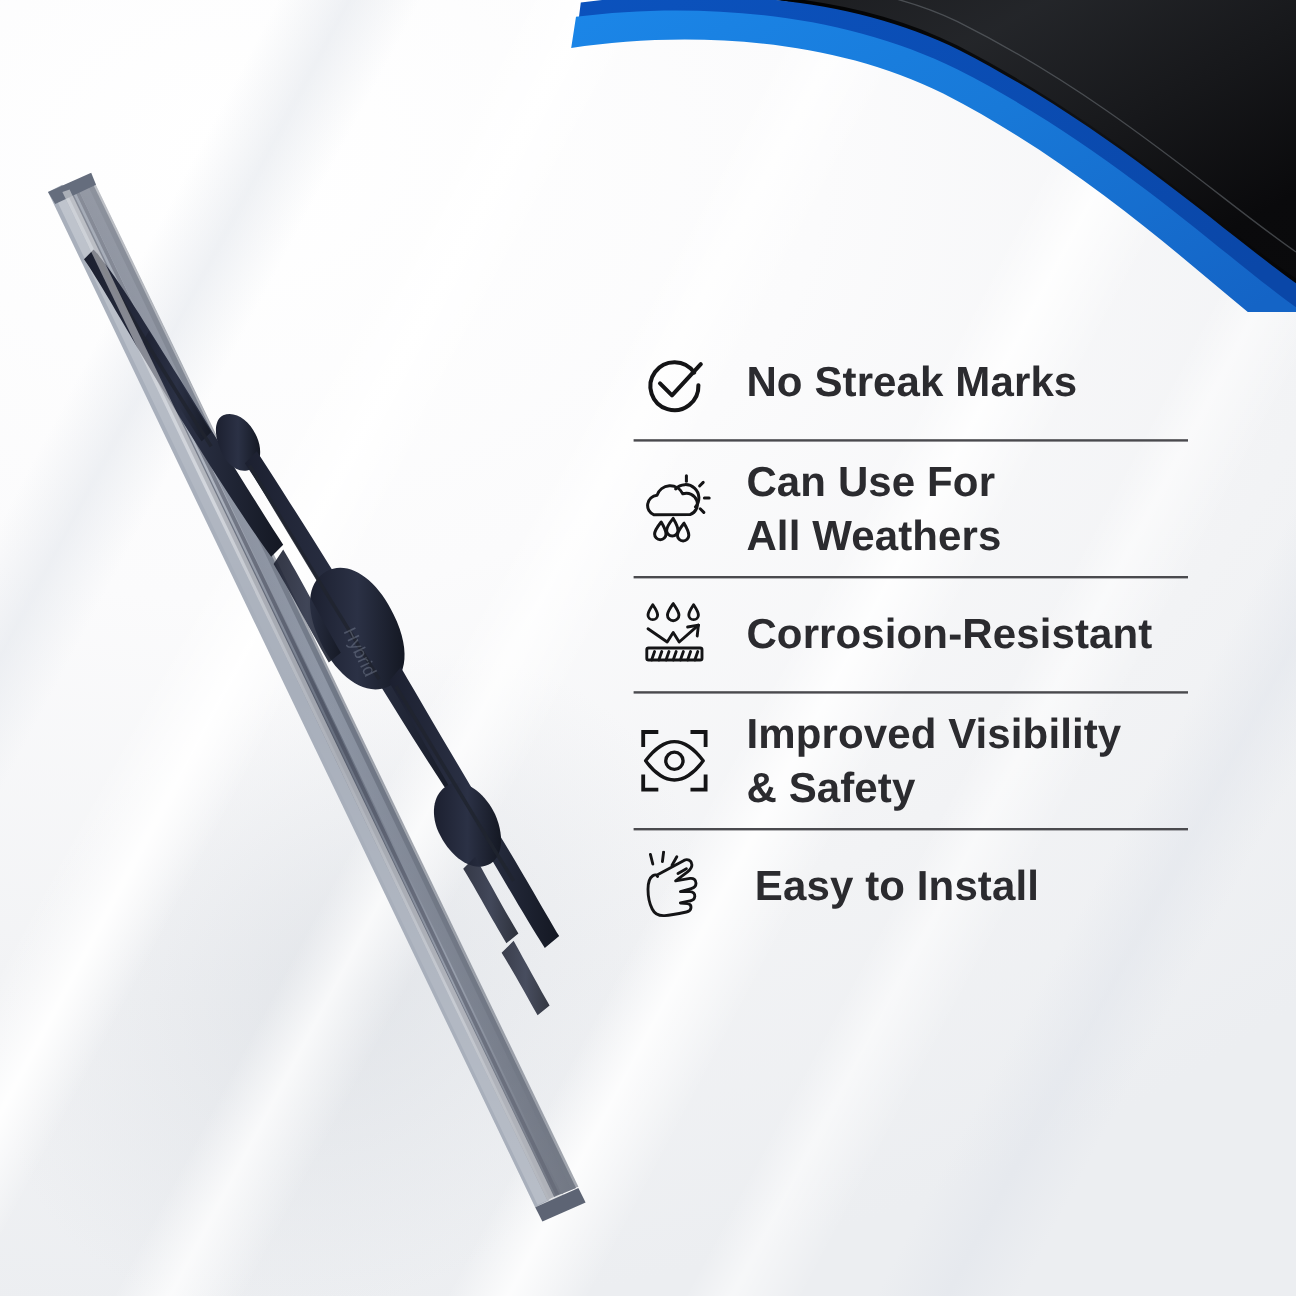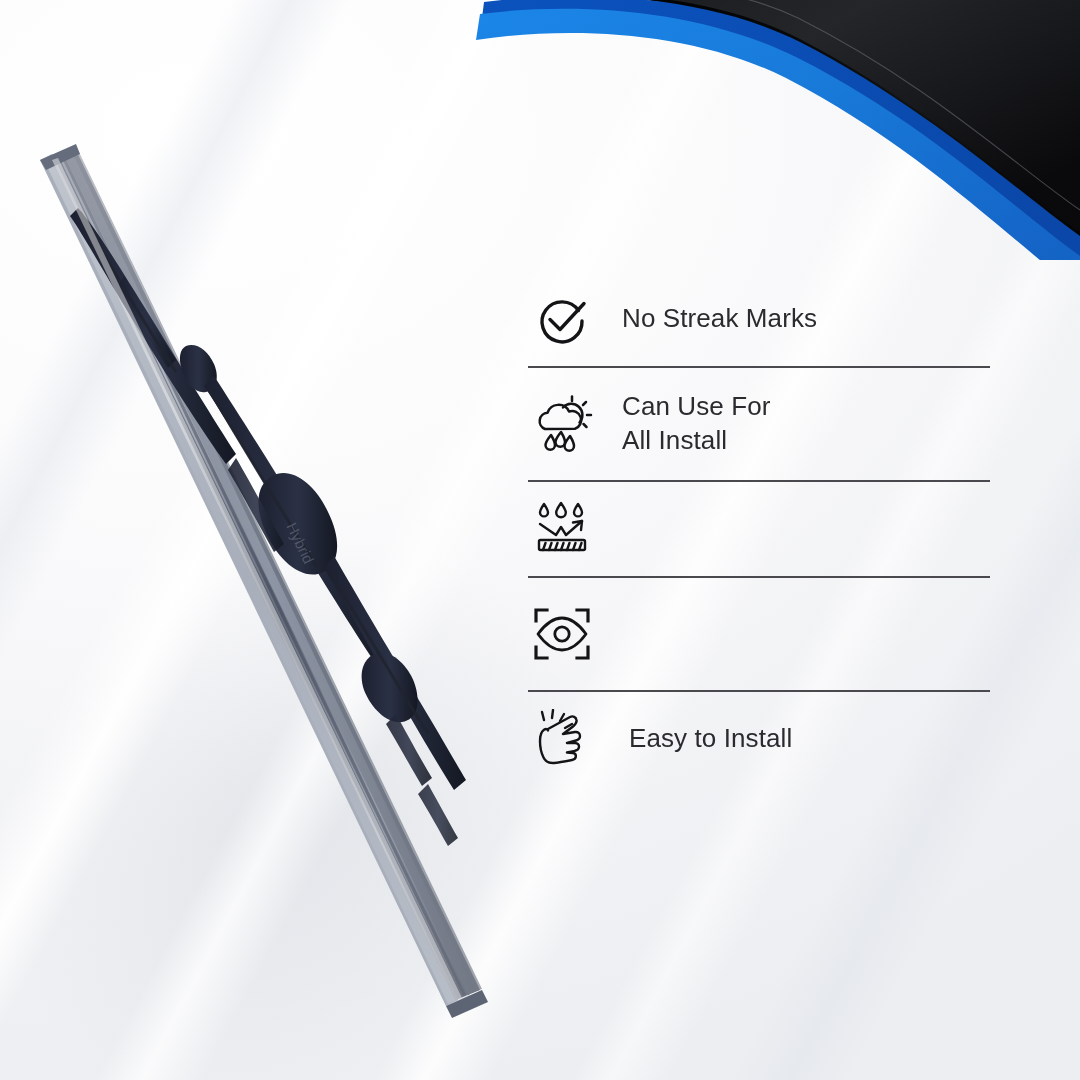--- a/index.html
+++ b/index.html
@@ -93,25 +93,25 @@
     width: 68px;
     height: 68px;
     display: flex;
     align-items: center;
     justify-content: center;
   }
   .feature-icon svg {
     display: block;
   }
   .feature-label {
-    font-size: 26px;
+    font-size: 35px;
     line-height: 1.3;
     color: #2b2b2f;
     letter-spacing: .1px;
-    font-weight: 400;
+    font-weight: 700;
     white-space: pre-line;
   }
 </style>
 </head>
 <body>
 
 <div id="canvas">
 
   <div class="bg-base"></div>
   <div class="bg-soft-shadow"></div>
@@ -276,21 +276,21 @@
           <path d="M56 20 L60 20"></path>
           <path d="M52.5 29 L55.5 32"></path>
           <path d="M32 12.5 A10.5 10.5 0 1 1 48.5 27.5"></path>
           <path d="M14 34 A8.4 8.4 0 0 1 16.5 17.8 A11.6 11.6 0 0 1 38 16.5 A8.8 8.8 0 0 1 44 33.8 Z"></path>
           <path d="M20 40 C16 45 14.5 48 14.5 50 A4.6 4.6 0 0 0 24 50 C24 48 23 45 20 40 Z"></path>
           <path d="M30 37 C26 42 24.5 45 24.5 47 A4.6 4.6 0 0 0 34 47 C34 45 33 42 30 37 Z"></path>
           <path d="M39 41 C35 46 33.5 49 33.5 51 A4.6 4.6 0 0 0 43 51 C43 49 42 46 39 41 Z"></path>
         </svg>
       </div>
       <div class="feature-label">Can Use For
-All Install</div>
+All Weathers</div>
     </div>
 
     <div class="feature-row">
       <div class="feature-icon">
         <svg width="60" height="58" viewBox="0 0 60 58" fill="none" stroke="#141416" stroke-width="2.4" stroke-linecap="round" stroke-linejoin="round">
           <path d="M12 4 C9 8.5 8 10.8 8 12.4 A4 4 0 0 0 16 12.4 C16 10.8 15 8.5 12 4 Z"></path>
           <path d="M29 3 C25.5 8 24.2 10.6 24.2 12.5 A4.8 4.8 0 0 0 33.8 12.5 C33.8 10.6 32.5 8 29 3 Z"></path>
           <path d="M46 4 C43 8.5 42 10.8 42 12.4 A4 4 0 0 0 50 12.4 C50 10.8 49 8.5 46 4 Z"></path>
           <path d="M8 24 L24 35 L29 27 L34 35 L50 21"></path>
           <path d="M50 21 L41 22.5"></path>
@@ -298,33 +298,36 @@
           <rect x="7" y="40" width="46" height="10" rx="1.5"></rect>
           <path d="M11 50 L13.5 43"></path>
           <path d="M17 50 L19.5 43"></path>
           <path d="M23 50 L25.5 43"></path>
           <path d="M29 50 L31.5 43"></path>
           <path d="M35 50 L37.5 43"></path>
           <path d="M41 50 L43.5 43"></path>
           <path d="M47 50 L49.5 43"></path>
         </svg>
       </div>
+      <div class="feature-label">Corrosion-Resistant</div>
     </div>
 
     <div class="feature-row tall">
       <div class="feature-icon">
         <svg width="62" height="58" viewBox="0 0 62 58" fill="none" stroke="#141416" stroke-width="3.2" stroke-linecap="square" stroke-linejoin="miter">
           <path d="M5 16 L5 5 L16 5"></path>
           <path d="M46 5 L57 5 L57 16"></path>
           <path d="M57 42 L57 53 L46 53"></path>
           <path d="M16 53 L5 53 L5 42"></path>
           <path d="M7 29 C15 18 24 13 31 13 C38 13 47 18 55 29 C47 40 38 45 31 45 C24 45 15 40 7 29 Z" stroke-width="2.8" stroke-linecap="round" stroke-linejoin="round"></path>
           <circle cx="31" cy="29" r="7.2" stroke-width="2.8"></circle>
         </svg>
       </div>
+      <div class="feature-label">Improved Visibility
+&amp; Safety</div>
     </div>
 
     <div class="feature-row">
       <div class="feature-icon">
         <svg width="56" height="60" viewBox="0 0 56 60" fill="none" stroke="#141416" stroke-width="2.4" stroke-linecap="round" stroke-linejoin="round">
           <path d="M10 11 L8 3"></path>
           <path d="M18 9 L19 1"></path>
           <path d="M26 12 L30 5"></path>
           <path d="M31 19 L38 15"></path>
           <path d="M14 20 L36 8 C39 6.5 42 8 42.5 11 C43 13.5 41.5 15.5 39 17.5 L29 25

